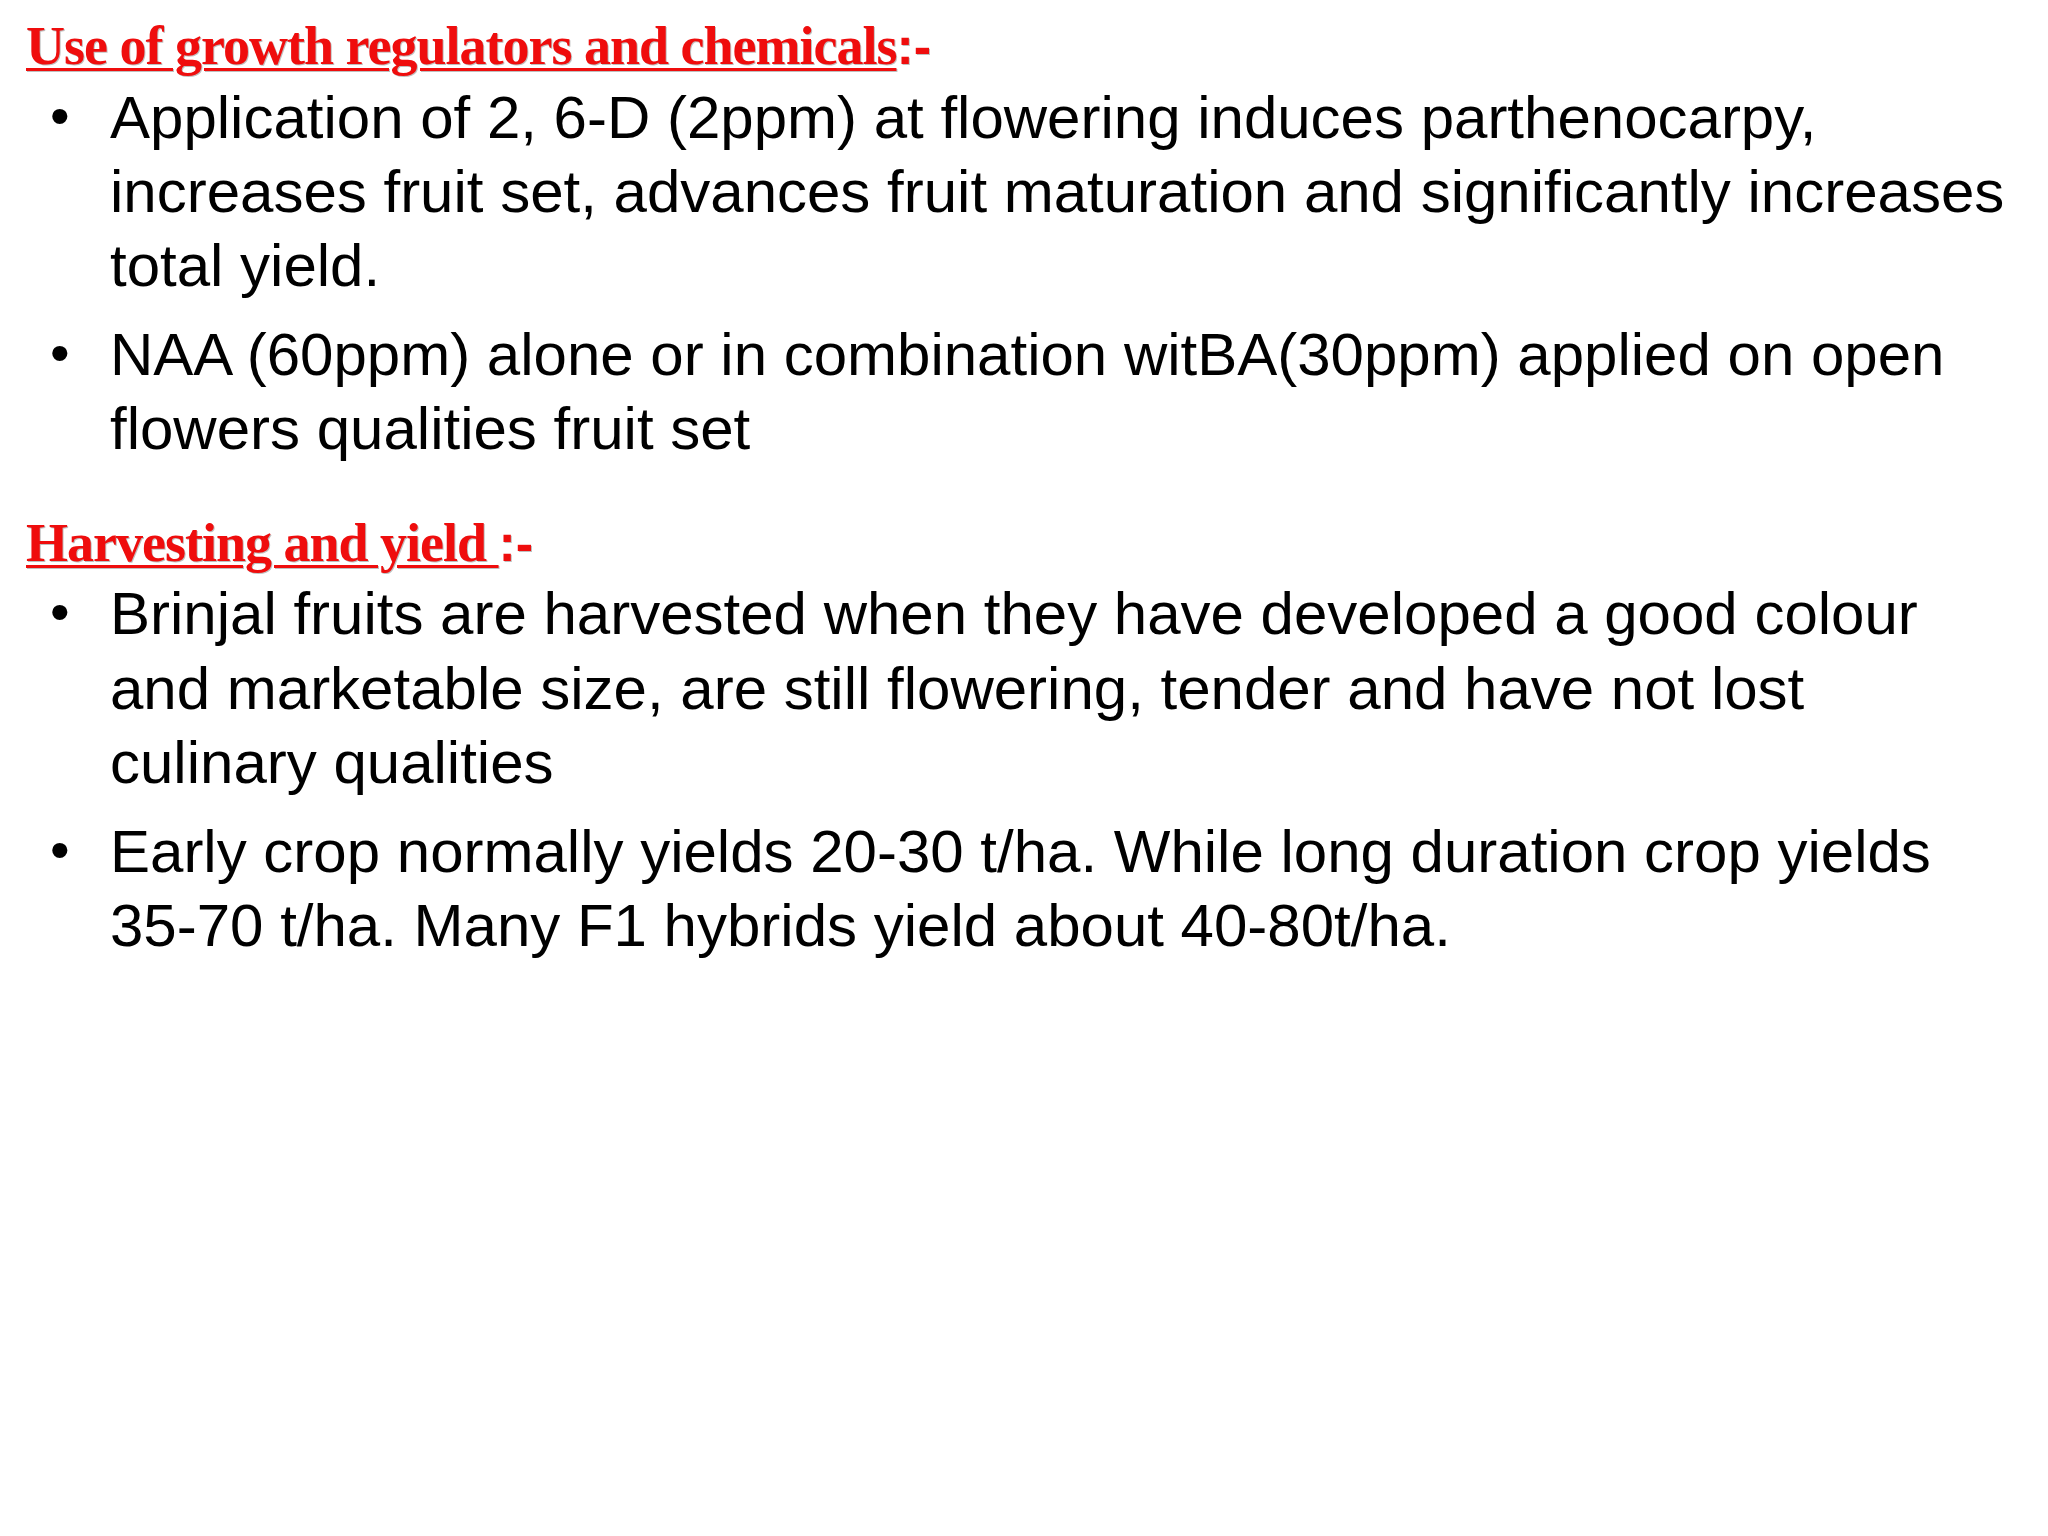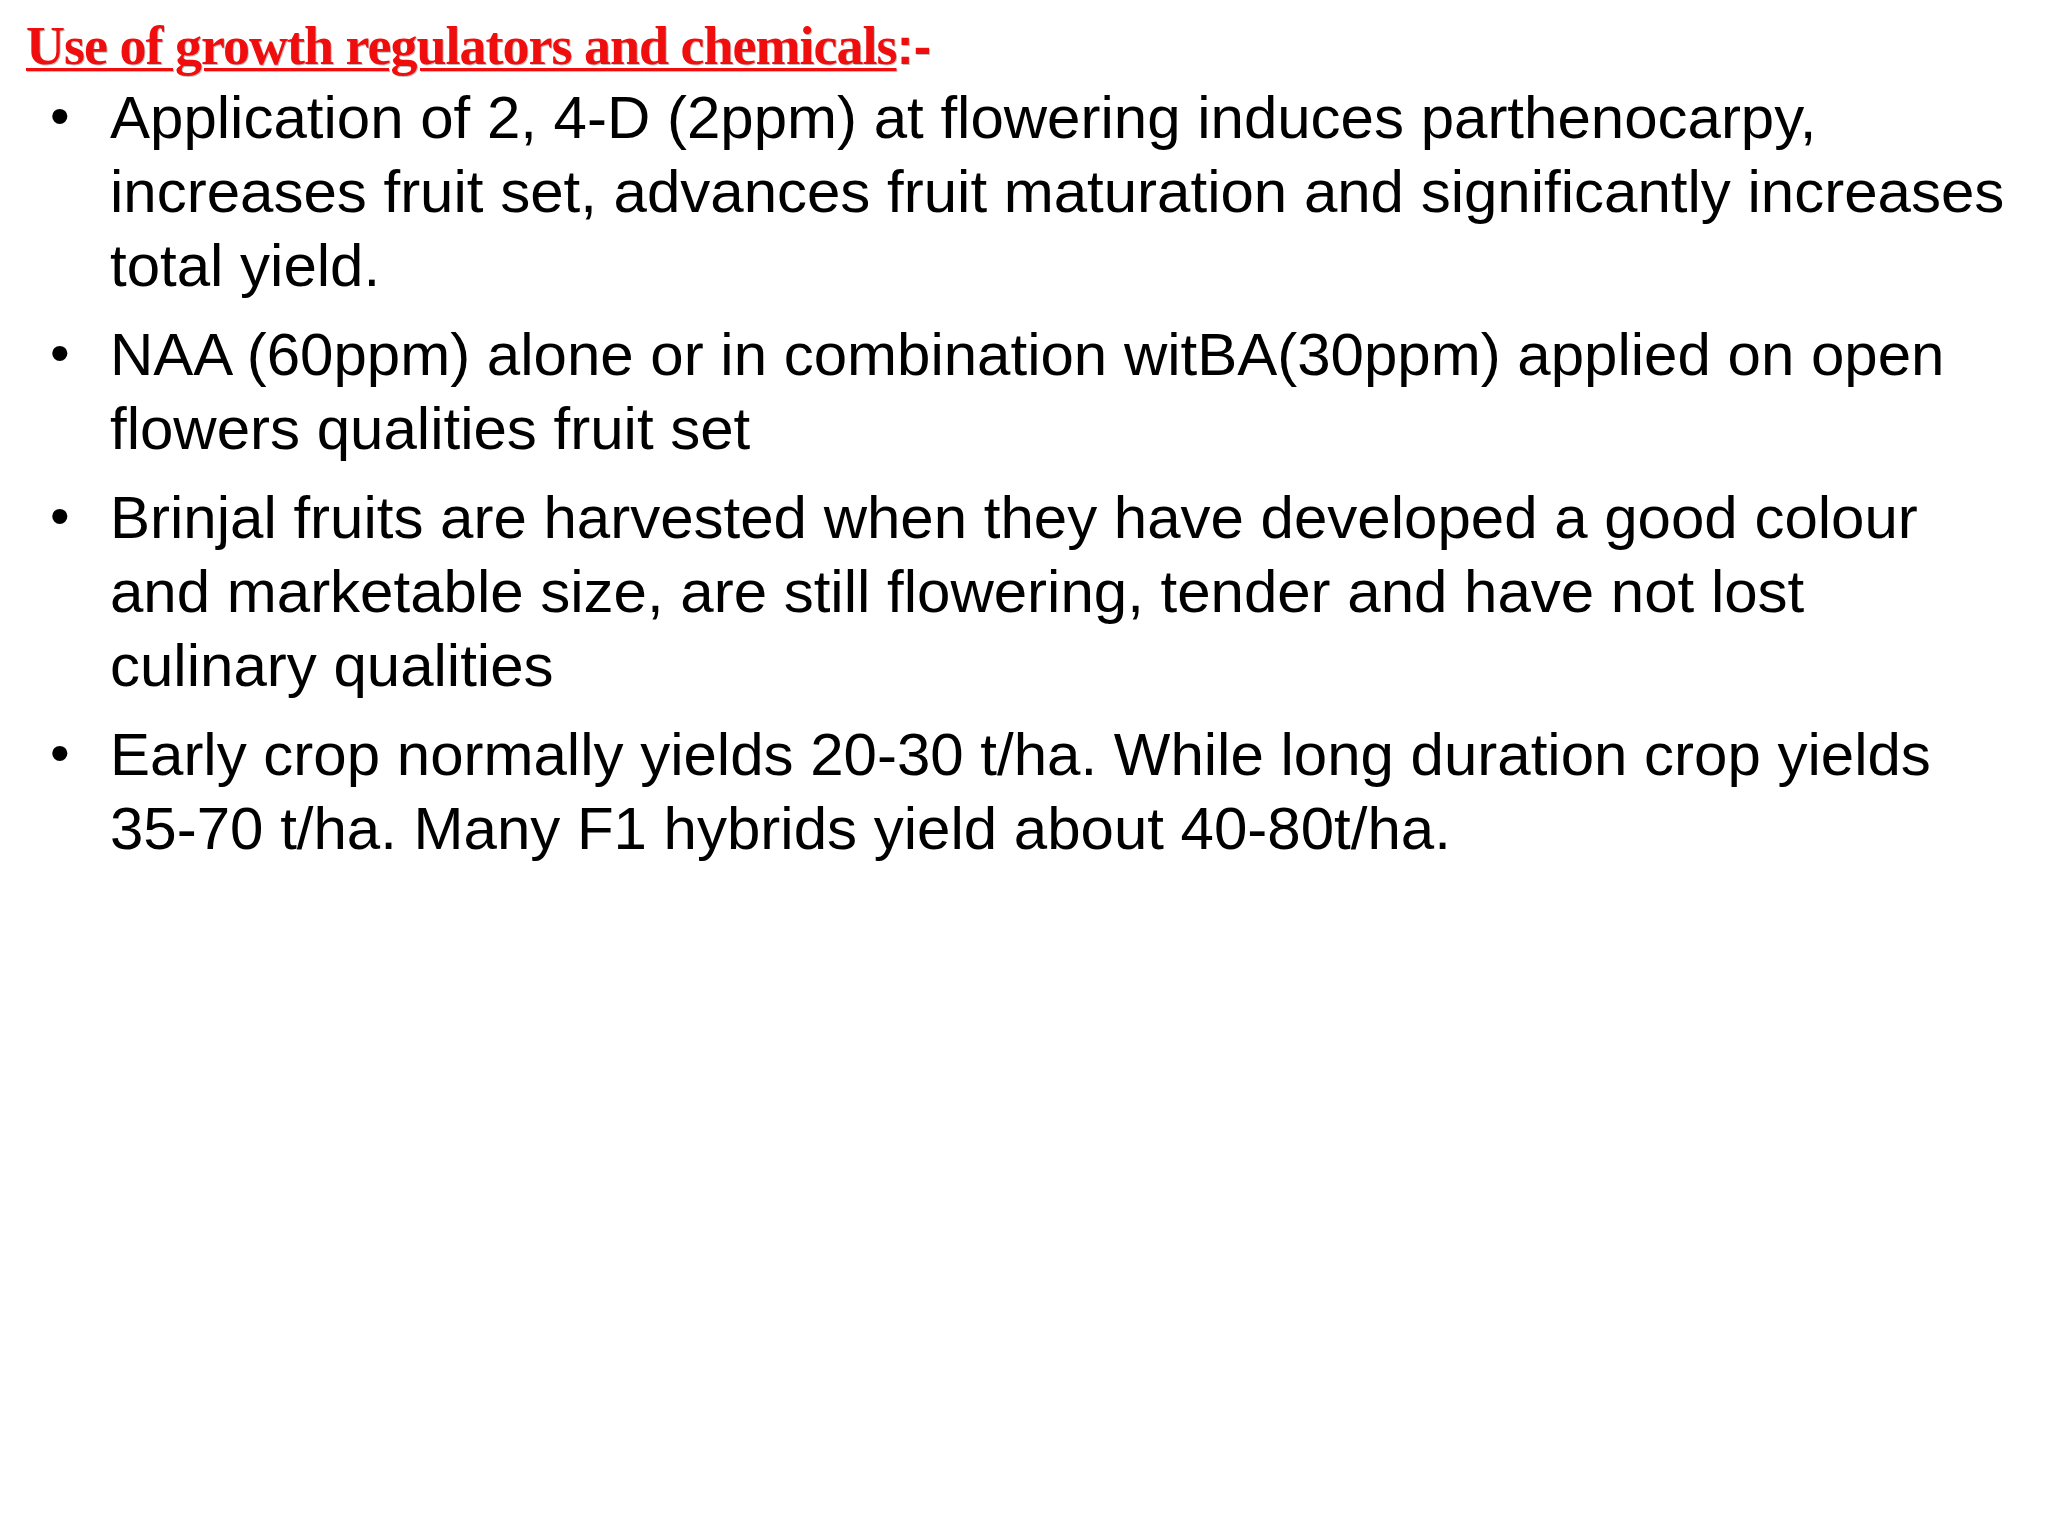--- a/index.html
+++ b/index.html
@@ -80,28 +80,31 @@
 
 <div class="slide">
 
   <h1 class="heading h1">
     <span class="underlined">Use of growth regulators and chemicals</span><span class="tail">:-</span>
   </h1>
 
   <ul class="bullets block-1">
     <li>
       <span class="dot">•</span>
-      <span class="txt">Application of 2, 4-D (2ppm) at flowering induces parthenocarpy, increases fruit set, advances fruit maturation and significantly increases total yield.</span>
+      <span class="txt">Application of 2, 6-D (2ppm) at flowering induces parthenocarpy, increases fruit set, advances fruit maturation and significantly increases total yield.</span>
     </li>
     <li>
       <span class="dot">•</span>
       <span class="txt">NAA (60ppm) alone or in combination witBA(30ppm) applied on open flowers qualities fruit set</span>
     </li>
   </ul>
 
+  <h1 class="heading h2">
+    <span class="underlined">Harvesting and yield </span><span class="tail">:-</span>
+  </h1>
 
   <ul class="bullets block-2">
     <li>
       <span class="dot">•</span>
       <span class="txt">Brinjal fruits are harvested when they have developed a good colour and marketable size, are still flowering, tender and have not lost culinary qualities</span>
     </li>
     <li>
       <span class="dot">•</span>
       <span class="txt">Early crop normally yields 20-30 t/ha. While long duration crop yields 35-70 t/ha. Many F1 hybrids yield about 40-80t/ha.</span>
     </li>

